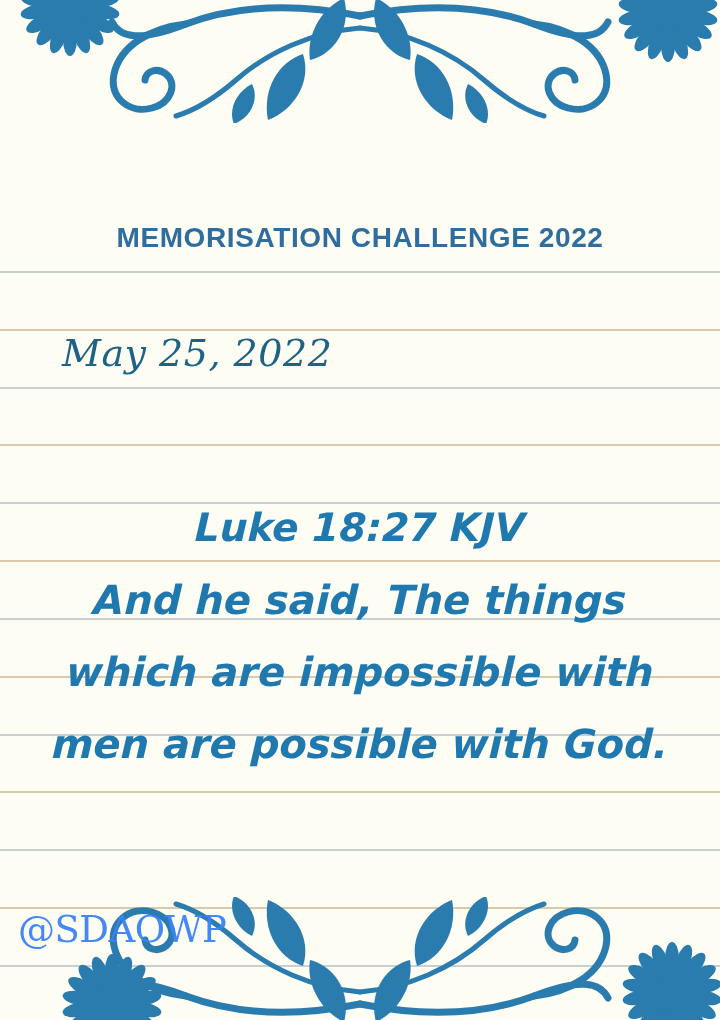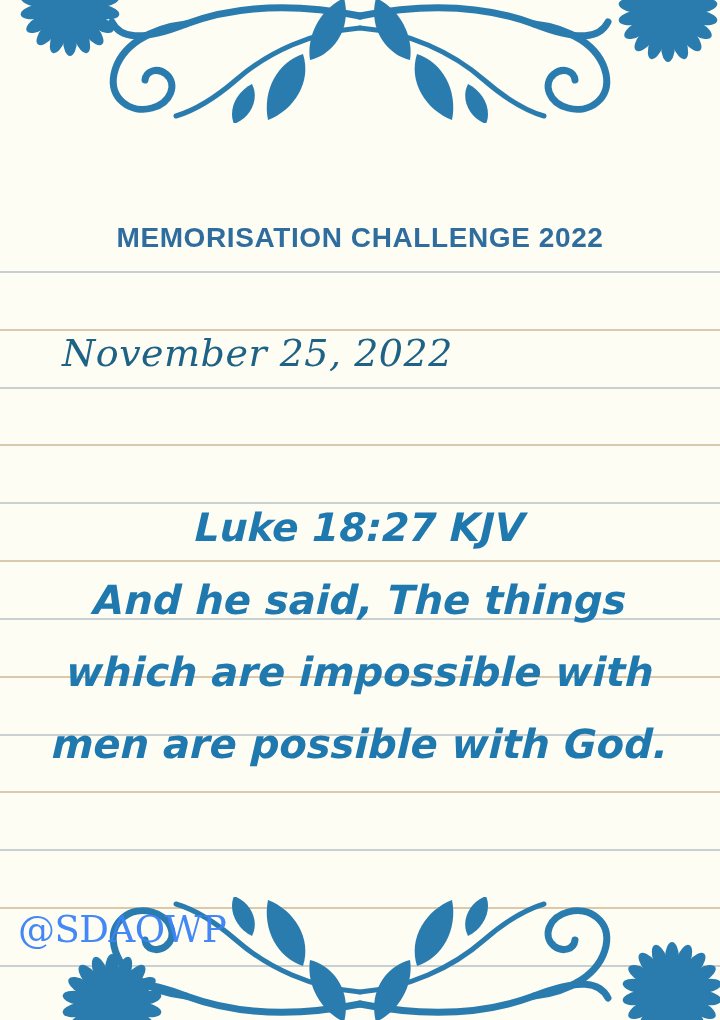--- a/index.html
+++ b/index.html
@@ -212,21 +212,21 @@
           <use href="#chrys"></use>
         </g>
       <g transform="translate(672,30)">
           <use href="#chrys"></use>
         </g>
     </svg>
   </div>
 
   <div id="title">MEMORISATION CHALLENGE 2022</div>
 
-  <div id="date">November 25, 2022</div>
+  <div id="date">May 25, 2022</div>
 
   <div id="verse">
     <span class="verse-line ref">Luke 18:27 KJV</span>
     <span class="verse-line">And he said, The things</span>
     <span class="verse-line">which are impossible with</span>
     <span class="verse-line">men are possible with God.</span>
   </div>
 
   <div id="watermark">@SDAOWP</div>
 

